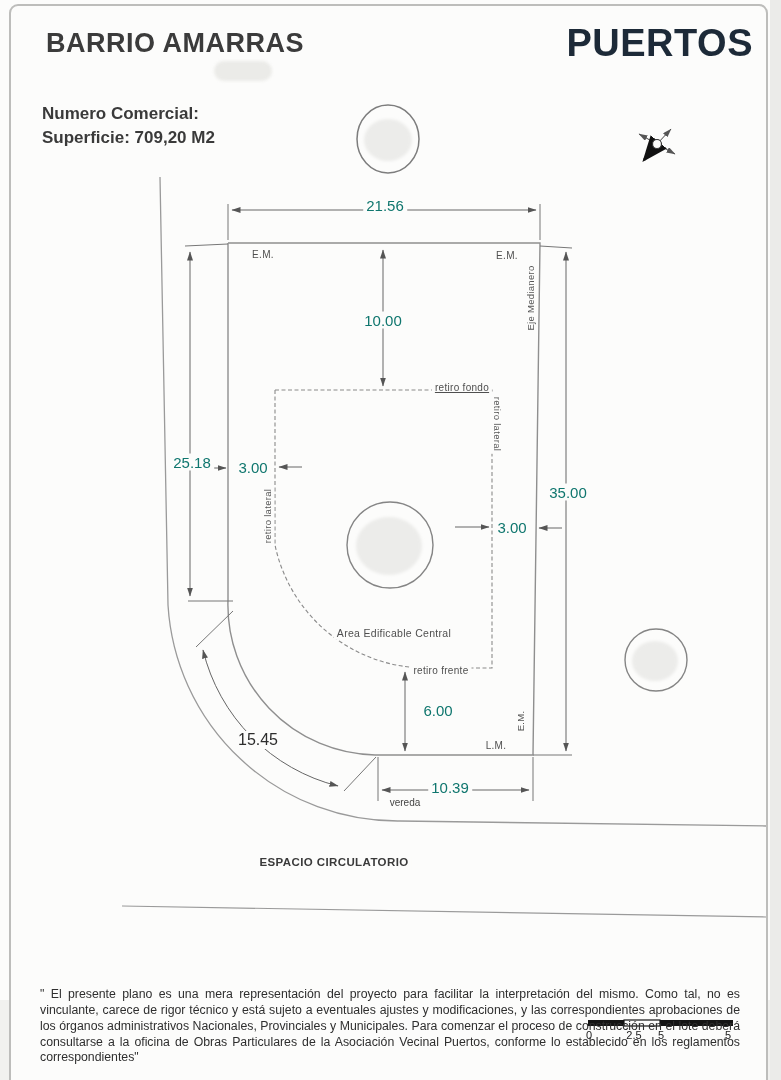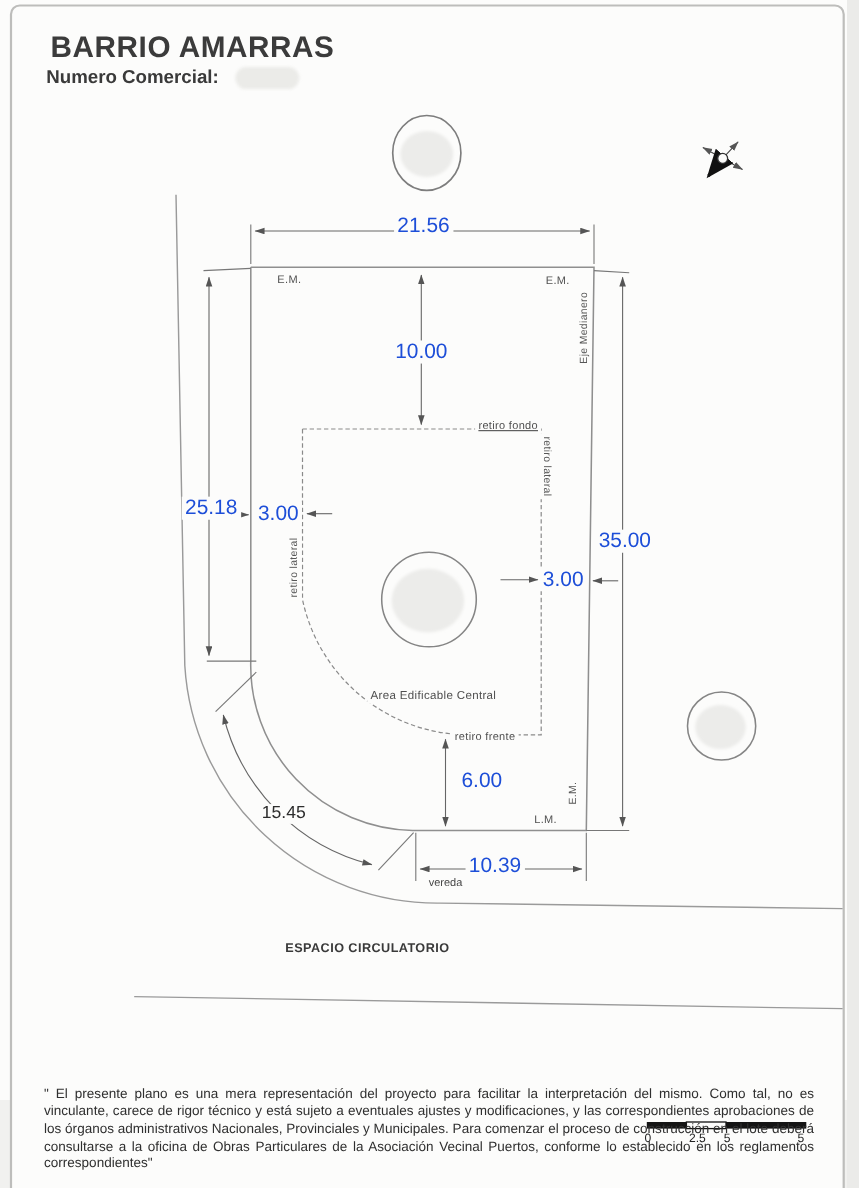--- a/index.html
+++ b/index.html
@@ -14,35 +14,35 @@
   .page-border{
     position:absolute;left:9px;top:4px;width:755px;height:1092px;
     border:2px solid #bdbdbb;border-radius:9px;background:#fcfcfb;
   }
   .edge-strip{position:absolute;right:0;top:0;width:11px;height:1080px;background:#eBeBe9;}
   .hdr-title{
     position:absolute;left:46px;top:28px;font-size:27px;font-weight:600;
     letter-spacing:.5px;color:#3b3b3b;white-space:nowrap;
   }
   .hdr-line{
-    position:absolute;left:42px;font-size:17px;font-weight:700;color:#3a3a3a;white-space:nowrap;
+    position:absolute;left:42px;font-size:17px;font-weight:700;color:#3a3a3a;white-space:nowrap;margin-top:44px;
   }
   .redact{
     position:absolute;background:#ebebe8;border-radius:10px;filter:blur(1.5px);
   }
   .brand{
     position:absolute;right:28px;top:22px;font-size:38px;font-weight:800;
     letter-spacing:.5px;color:#1d2a38;white-space:nowrap;
   }
   svg.plan{position:absolute;left:0;top:0;}
   .lbl{
     position:absolute;transform:translate(-50%,-50%);white-space:nowrap;
     background:#fcfcfb;line-height:1;padding:1px 3px;
   }
-  .dim{font-size:19px;color:#1d4ed8;}
+  .dim{font-size:15px;color:#0f766e;}
   .dim-lg{font-size:16px;color:#2d2d2d;}
   .sm{font-size:10px;color:#4f4f4f;letter-spacing:.3px;}
   .xs{font-size:9.5px;color:#565656;letter-spacing:.3px;}
   .v90{transform:translate(-50%,-50%) rotate(90deg);}
   .vm90{transform:translate(-50%,-50%) rotate(-90deg);}
   .espacio{font-size:11.5px;font-weight:700;letter-spacing:.4px;color:#3a3a3a;}
   .vereda{font-size:10px;color:#454545;}
   .disclaimer{
     position:absolute;left:40px;top:987px;width:700px;
     font-size:12.3px;line-height:1.29;color:#2f2f2f;text-align:justify;
@@ -56,20 +56,22 @@
 <body>
 
 <div class="page">
 
   <div class="page-border"></div>
   <div class="edge-strip"></div>
 
   <div class="hdr-title">BARRIO AMARRAS</div>
   <div class="hdr-line" style="top:60px;">Numero Comercial:</div>
   <div class="redact" style="left:214px;top:61px;width:58px;height:20px;"></div>
+  <div class="hdr-line" style="top:84px;">Superficie: 709,20 M2</div>
+  <div class="brand">PUERTOS</div>
 
   <svg class="plan" width="781" height="1080" viewBox="0 0 781 1080">
     <defs>
       <marker id="ah" orient="auto" markerWidth="10" markerHeight="8" refX="8.5" refY="3">
         <path d="M0,0 L9,3 L0,6 Z" fill="#555"></path>
       </marker>
       <marker id="ahr" orient="auto-start-reverse" markerWidth="10" markerHeight="8" refX="8.5" refY="3">
         <path d="M0,0 L9,3 L0,6 Z" fill="#555"></path>
       </marker>
       <marker id="ahB" orient="auto" markerWidth="12" markerHeight="10" refX="9" refY="4">

